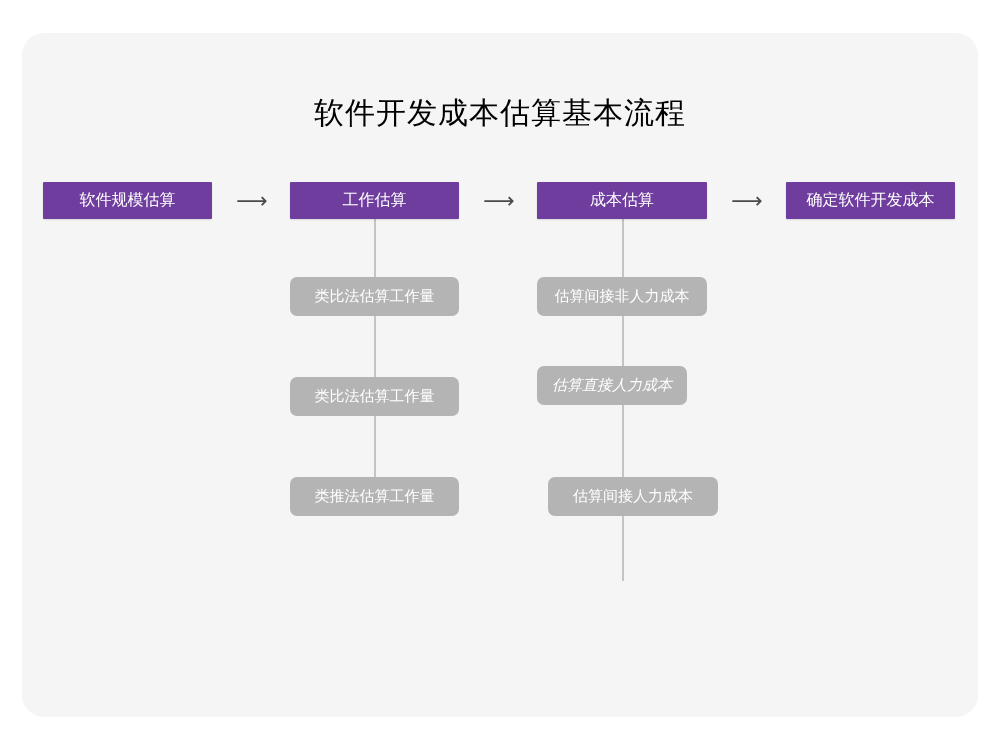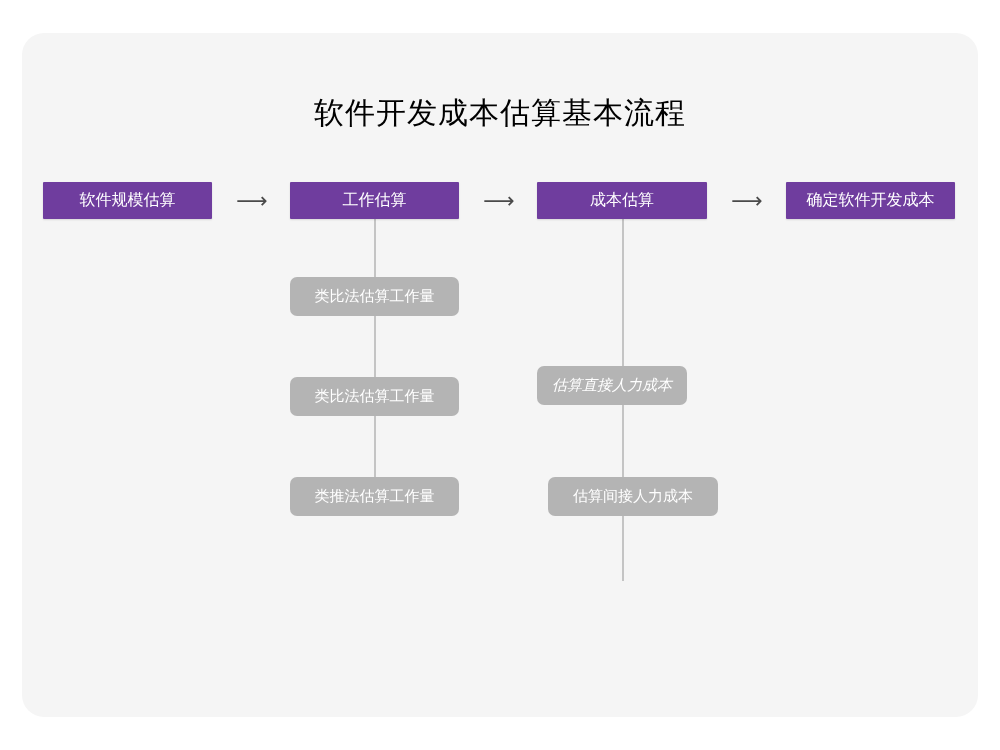--- a/index.html
+++ b/index.html
@@ -119,19 +119,20 @@
   <div class="flow-arrow" style="left:717px; top:182px;">⟶</div>
 
   <div class="node node-primary" style="left:786px; top:182px; width:169px;">确定软件开发成本</div>
 
   <div class="node node-sub" style="left:290px; top:277px; width:169px;">类比法估算工作量</div>
 
   <div class="node node-sub" style="left:290px; top:377px; width:169px;">类比法估算工作量</div>
 
   <div class="node node-sub" style="left:290px; top:477px; width:169px;">类推法估算工作量</div>
 
+  <div class="node node-sub" style="left:537px; top:277px; width:170px;">估算间接非人力成本</div>
 
   <div class="node node-sub" style="left:537px; top:366px; width:150px;font-style:italic;">估算直接人力成本</div>
 
   <div class="node node-sub" style="left:537px; top:477px; width:170px;margin-left:11px;">估算间接人力成本</div>
 
 
 </div>
 
 </body></html>

